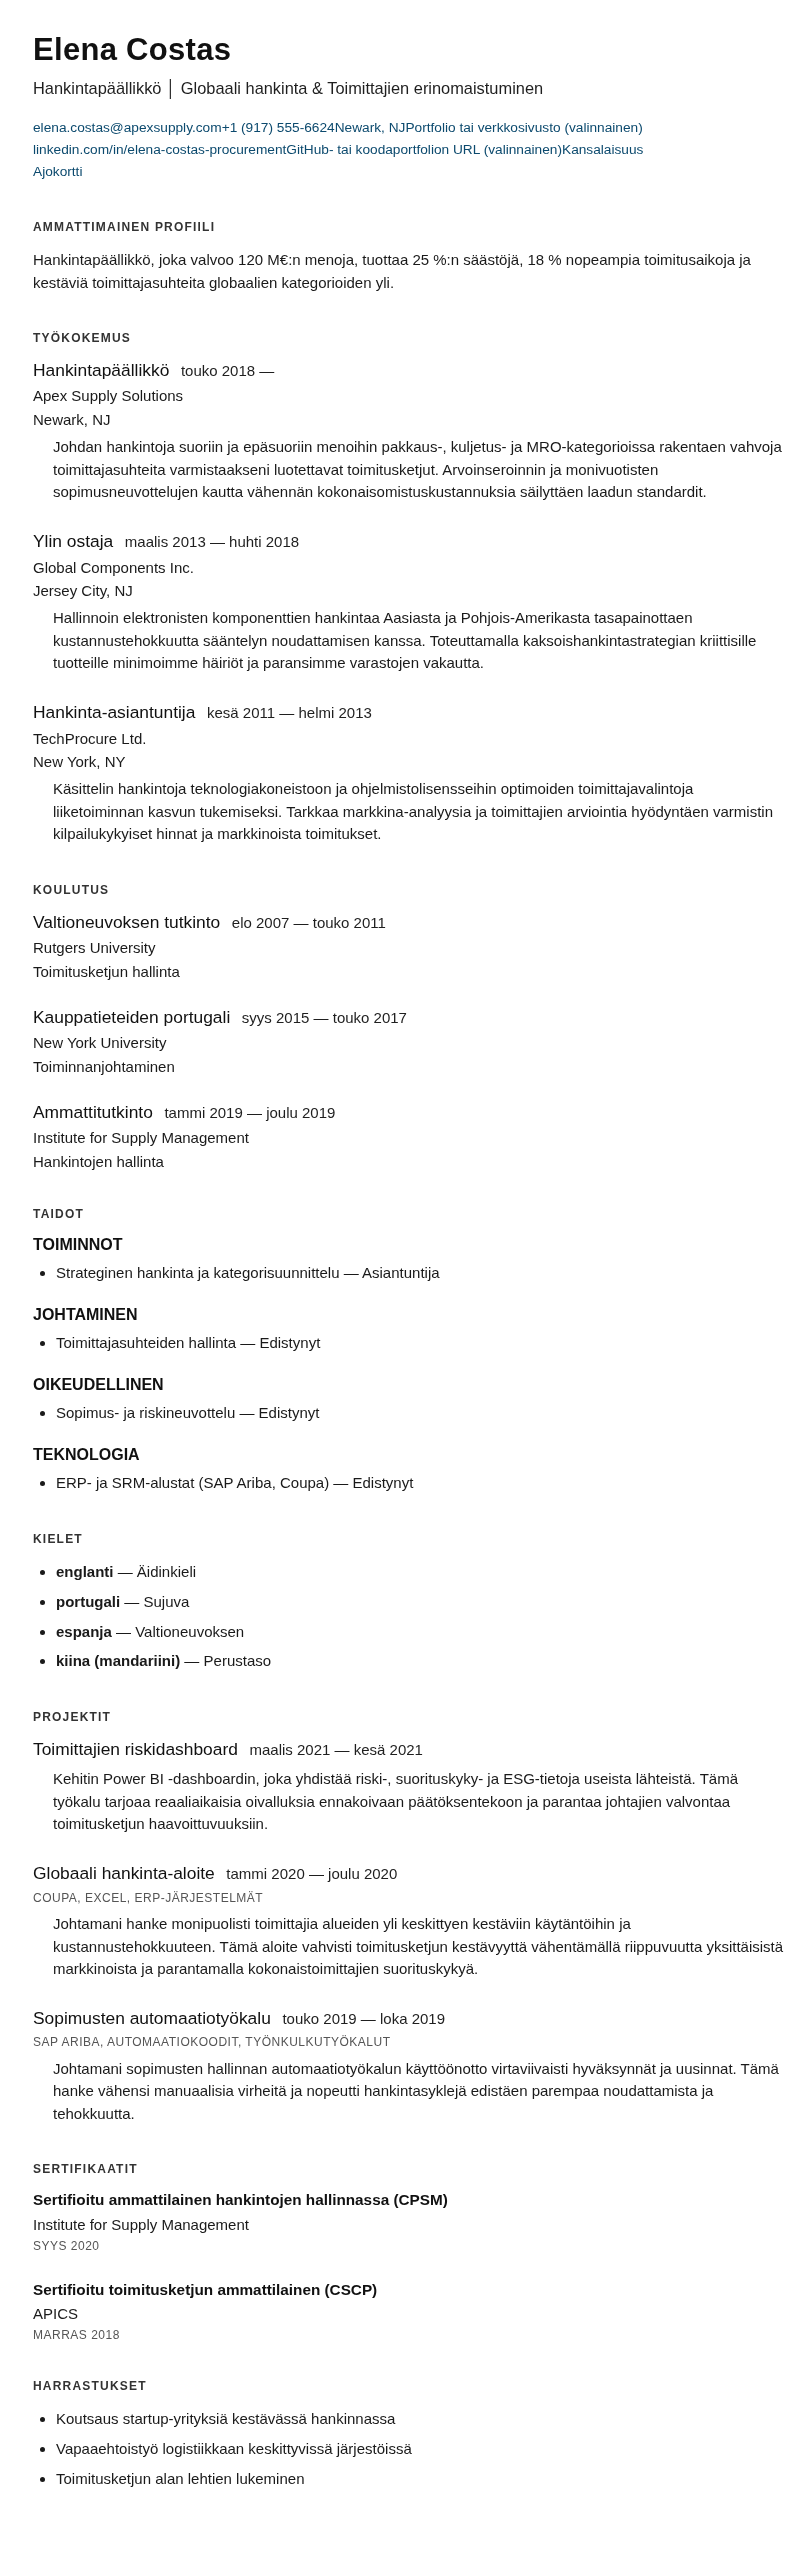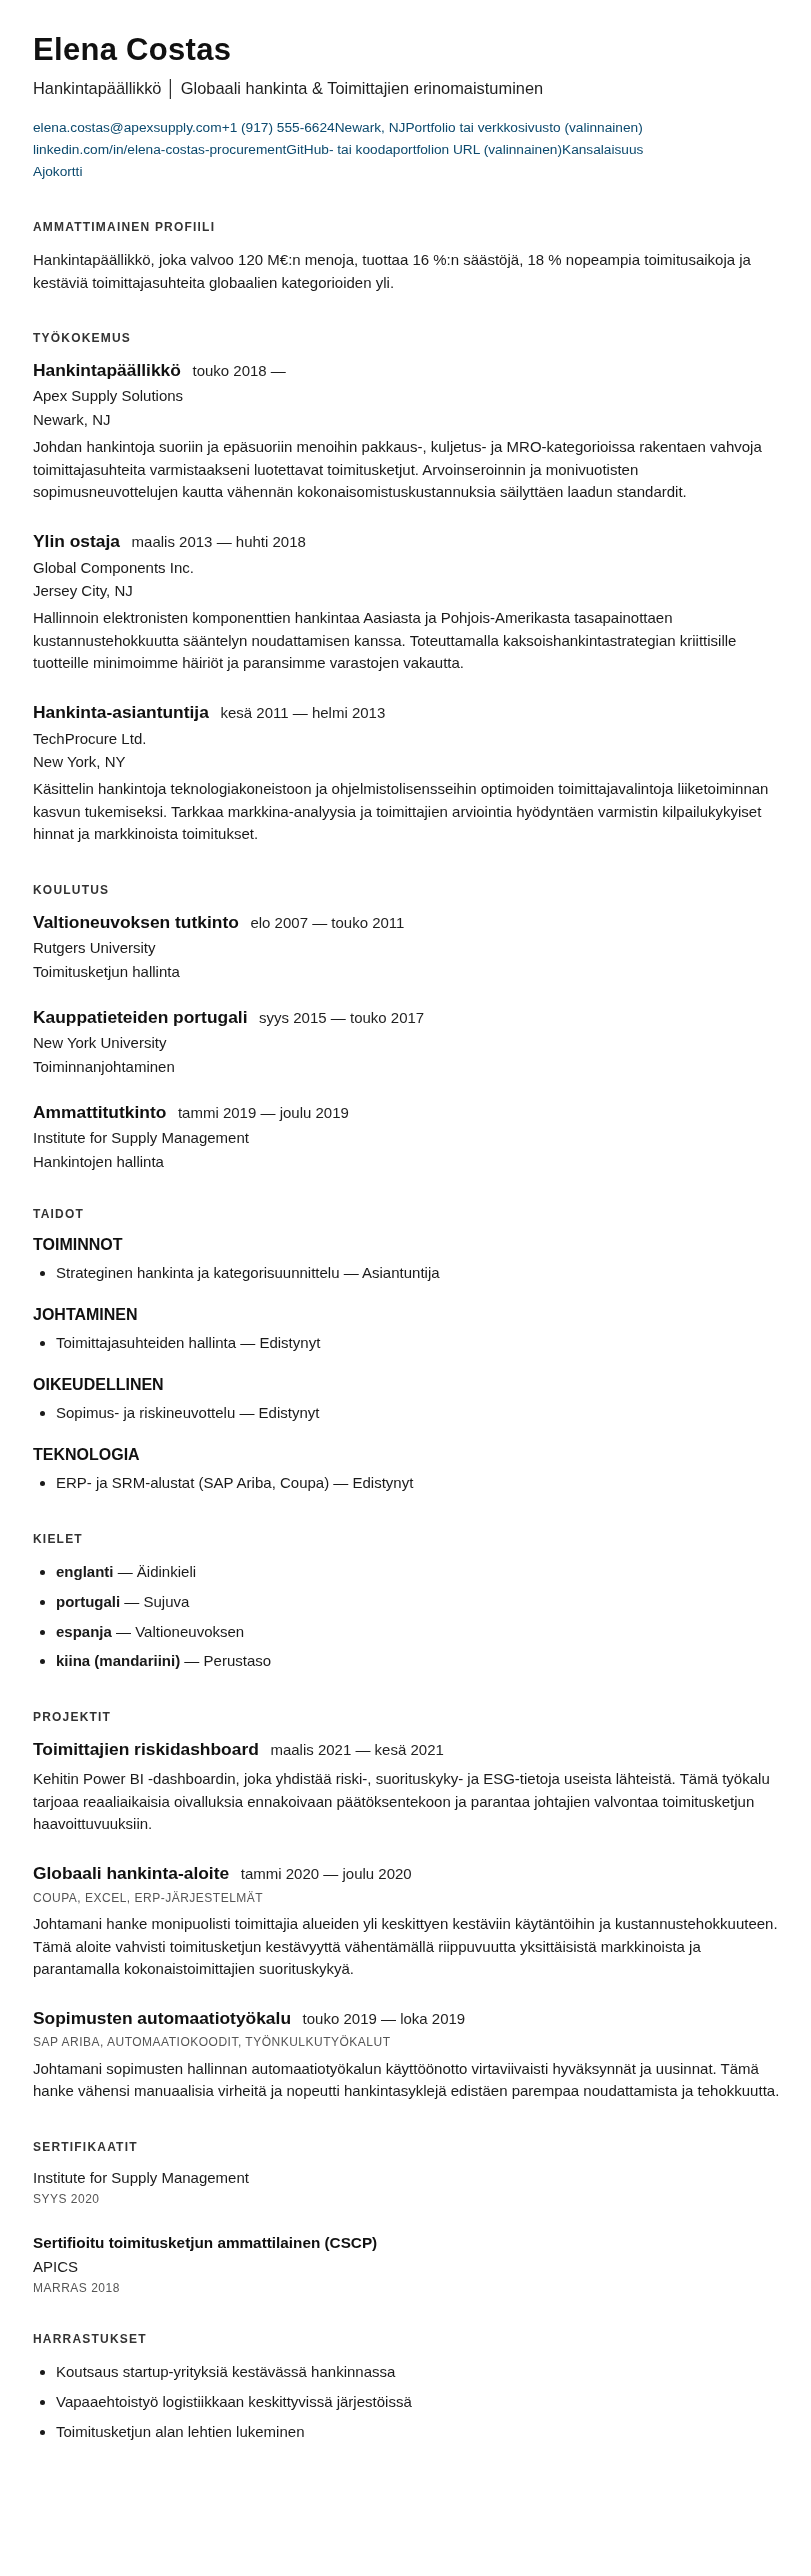--- a/index.html
+++ b/index.html
@@ -22,24 +22,24 @@
   .sec-heading {
     font-size: 12px; font-weight: 700; letter-spacing: 1.2px;
     color: #333; margin: 0 0 15px; text-transform: uppercase;
   }
 
   .body { font-size: 15px; line-height: 1.5; margin: 0; color: #1a1a1a; }
 
   .entry { margin-bottom: 27.5px; }
   .entry:last-child { margin-bottom: 0; }
   .entry-head { display: flex; align-items: baseline; gap: 11.6px; flex-wrap: wrap; }
-  .entry-title { font-size: 17.4px; font-weight: 700; color: #111; }
+  .entry-title { font-size: 17.4px; font-weight: 400; color: #111; }
   .entry-dates { font-size: 15px; color: #1f1f1f; }
   .entry-sub { font-size: 15px; margin-top: 6.3px; color: #1a1a1a; }
-  .entry .body { margin-top: 8.5px; }
+  .entry .body { margin-top: 8.5px; margin-left: 20px; }
   .meta { font-size: 12px; letter-spacing: 0.5px; color: #555; margin-top: 6.3px; text-transform: uppercase; }
 
   .group { margin-bottom: 21px; }
   .group:last-child { margin-bottom: 0; }
   .group-name { font-size: 16px; font-weight: 700; margin: 0 0 8.5px; color: #111; }
 
   ul.blist { margin: 0; padding-left: 23px; list-style: disc; }
   ul.blist li { font-size: 15px; line-height: 1.5; margin-bottom: 7.4px; color: #1a1a1a; }
   ul.blist li:last-child { margin-bottom: 0; }
 
@@ -56,21 +56,21 @@
     <div class="subtitle">Hankintapäällikkö │ Globaali hankinta &amp; Toimittajien erinomaistuminen</div>
     <div class="contact">
       <div class="contact-line"><span>elena.costas@apexsupply.com</span><span>+1 (917) 555-6624</span><span>Newark, NJ</span><span>Portfolio tai verkkosivusto (valinnainen)</span></div>
       <div class="contact-line"><span>linkedin.com/in/elena-costas-procurement</span><span>GitHub- tai koodaportfolion URL (valinnainen)</span><span>Kansalaisuus</span></div>
       <div class="contact-line"><span>Ajokortti</span></div>
     </div>
   </header>
 
   <section class="section">
     <h2 class="sec-heading">AMMATTIMAINEN PROFIILI</h2>
-    <p class="body">Hankintapäällikkö, joka valvoo 120 M€:n menoja, tuottaa 16 %:n säästöjä, 18 % nopeampia toimitusaikoja ja kestäviä toimittajasuhteita globaalien kategorioiden yli.</p>
+    <p class="body">Hankintapäällikkö, joka valvoo 120 M€:n menoja, tuottaa 25 %:n säästöjä, 18 % nopeampia toimitusaikoja ja kestäviä toimittajasuhteita globaalien kategorioiden yli.</p>
   </section>
 
   <section class="section">
     <h2 class="sec-heading">TYÖKOKEMUS</h2>
 
     <article class="entry">
       <div class="entry-head">
         <span class="entry-title">Hankintapäällikkö</span>
         <span class="entry-dates">touko 2018 —</span>
       </div>
@@ -200,20 +200,21 @@
       </div>
       <div class="meta">SAP ARIBA, AUTOMAATIOKOODIT, TYÖNKULKUTYÖKALUT</div>
       <p class="body">Johtamani sopimusten hallinnan automaatiotyökalun käyttöönotto virtaviivaisti hyväksynnät ja uusinnat. Tämä hanke vähensi manuaalisia virheitä ja nopeutti hankintasyklejä edistäen parempaa noudattamista ja tehokkuutta.</p>
     </article>
   </section>
 
   <section class="section">
     <h2 class="sec-heading">SERTIFIKAATIT</h2>
 
     <article class="entry">
+      <div class="cert-title">Sertifioitu ammattilainen hankintojen hallinnassa (CPSM)</div>
       <div class="entry-sub">Institute for Supply Management</div>
       <div class="meta">SYYS 2020</div>
     </article>
 
     <article class="entry">
       <div class="cert-title">Sertifioitu toimitusketjun ammattilainen (CSCP)</div>
       <div class="entry-sub">APICS</div>
       <div class="meta">MARRAS 2018</div>
     </article>
   </section>

